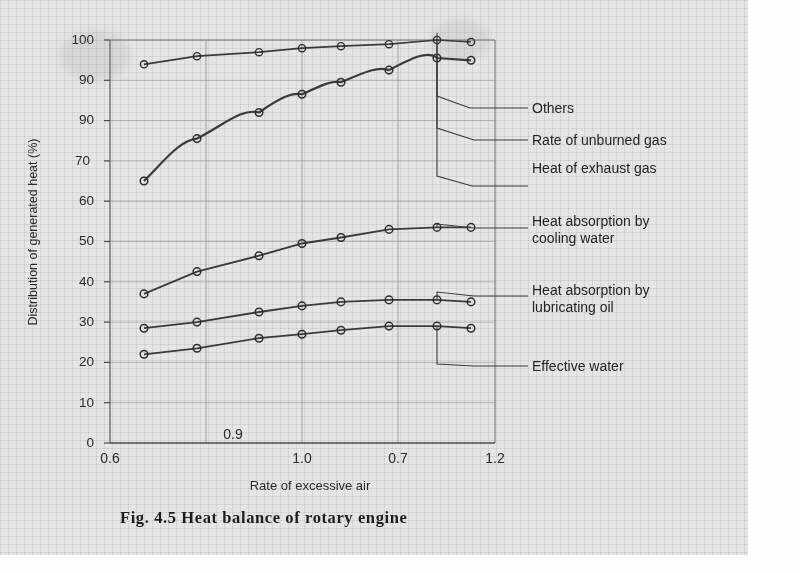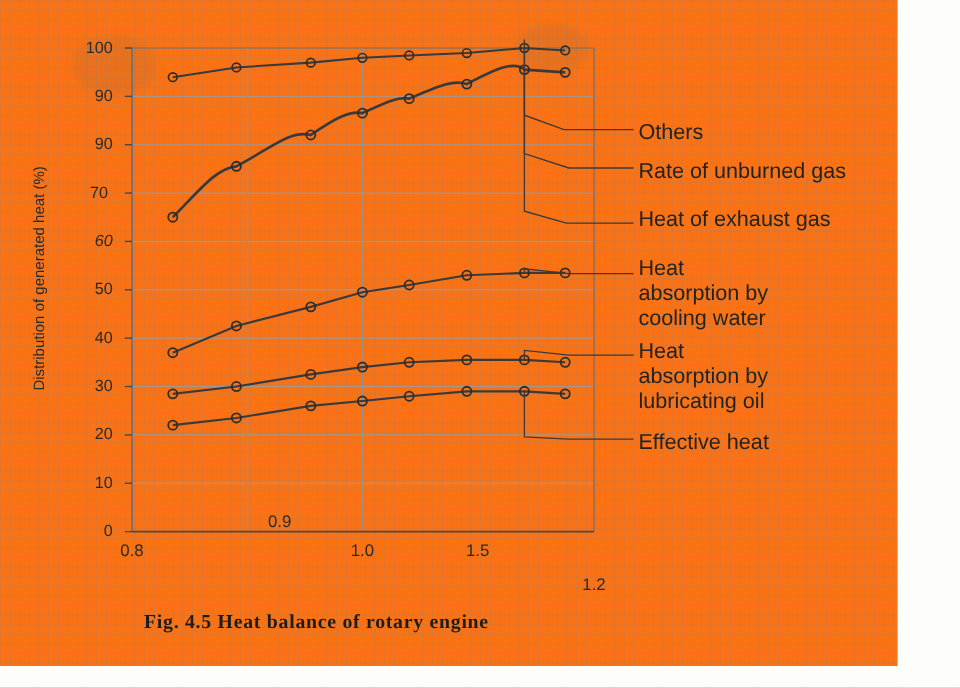--- a/index.html
+++ b/index.html
@@ -4,21 +4,21 @@
 <style>
   html, body {
     margin: 0;
     padding: 0;
     background: #ffffff;
   }
   #page {
     position: relative;
     width: 800px;
     height: 573px;
-    background: #f97316;
+    background: #e5e5e5;
     overflow: hidden;
     font-family: "Liberation Sans", sans-serif;
   }
   
   #paper-texture {
     position: absolute;
     left: 0; top: 0;
     width: 800px; height: 573px;
     background-image:
       repeating-linear-gradient(to right, rgba(120,130,140,0.16) 0 1px, transparent 1px 8px),
@@ -85,21 +85,21 @@
     width: 470px;
     text-align: left;
     font-family: "Liberation Serif", serif;
     font-weight: bold;
     font-size: 16.5px;
     color: #1d1d1d;
     letter-spacing: 0.6px;
   }
   .ann {
     position: absolute;
-    font-size: 18px;
+    font-size: 14px;
     color: #232323;
     line-height: 1.18;
     white-space: nowrap;
   }
   .smudge {
     position: absolute;
     border-radius: 50%;
     background: rgba(90,95,100,0.10);
     filter: blur(3px);
   }
@@ -223,47 +223,48 @@
         <path d="M 437 227 L 437 224 L 474 228 L 528 228"></path>
         <path d="M 437 300 L 437 292 L 474 296 L 528 296"></path>
         <path d="M 437 326 L 437 364 L 474 366 L 528 366"></path>
       </g>
     </svg>
 
     <div class="tick-y" style="left:68px; top:32px;">100</div>
     <div class="tick-y" style="left:68px; top:72px;">90</div>
     <div class="tick-y" style="left:68px; top:112px;">90</div>
     <div class="tick-y" style="left:64px; top:153px;">70</div>
-    <div class="tick-y" style="left:68px; top:193px;font-style:italic;">60</div>
+    <div class="tick-y" style="left:68px; top:193px;">60</div>
     <div class="tick-y" style="left:68px; top:233px;">50</div>
     <div class="tick-y" style="left:68px; top:274px;">40</div>
     <div class="tick-y" style="left:68px; top:314px;">30</div>
     <div class="tick-y" style="left:68px; top:354px;">20</div>
     <div class="tick-y" style="left:68px; top:395px;text-align:right;">10</div>
     <div class="tick-y" style="left:68px; top:435px;">0</div>
 
-    <div class="tick-x" style="left:93px;  top:450px;">0.8</div>
+    <div class="tick-x" style="left:93px;  top:450px;">0.6</div>
     <div class="tick-x" style="left:189px; top:426px;margin-left:27px;">0.9</div>
     <div class="tick-x" style="left:285px; top:450px;">1.0</div>
-    <div class="tick-x" style="left:381px; top:450px;">1.5</div>
-    <div class="tick-x" style="left:478px; top:450px;margin-top:29px;">1.2</div>
+    <div class="tick-x" style="left:381px; top:450px;">0.7</div>
+    <div class="tick-x" style="left:478px; top:450px;">1.2</div>
 
     <div id="ylabel">Distribution of generated heat (%)</div>
+    <div id="xlabel">Rate of excessive air</div>
 
     <div class="ann" style="left:532px; top:100px;">Others</div>
 
     <div class="ann" style="left:532px; top:132px;">Rate of unburned gas</div>
 
-    <div class="ann" style="left:532px; top:172px;">Heat of exhaust gas</div>
+    <div class="ann" style="left:532px; top:160px;">Heat of exhaust gas</div>
 
     <div class="ann" style="left:532px; top:213px; white-space:normal; width:120px;">
       <span>Heat absorption by cooling water</span>
     </div>
 
     <div class="ann" style="left:532px; top:282px; white-space:normal; width:122px;">
       <span>Heat absorption by lubricating oil</span>
     </div>
 
-    <div class="ann" style="left:532px; top:358px;">Effective heat</div>
+    <div class="ann" style="left:532px; top:358px;">Effective water</div>
 
     <div id="caption">Fig. 4.5   Heat balance of rotary engine</div>
   </div>
 </div>
 
 </body></html>

